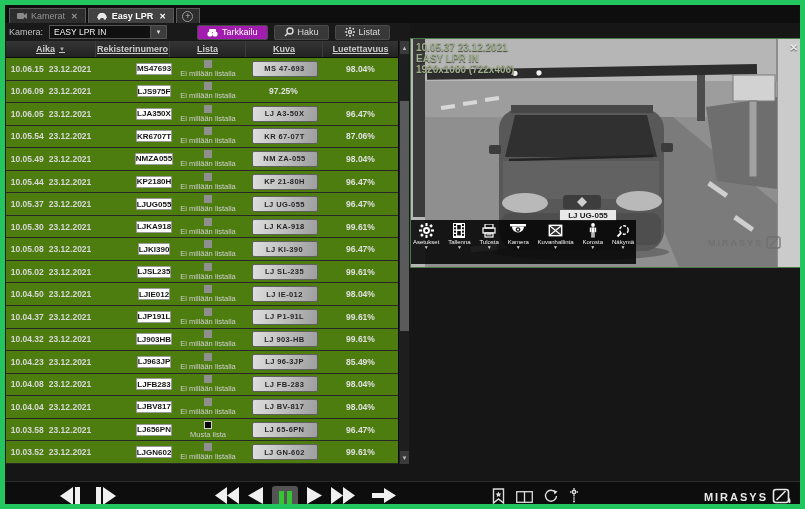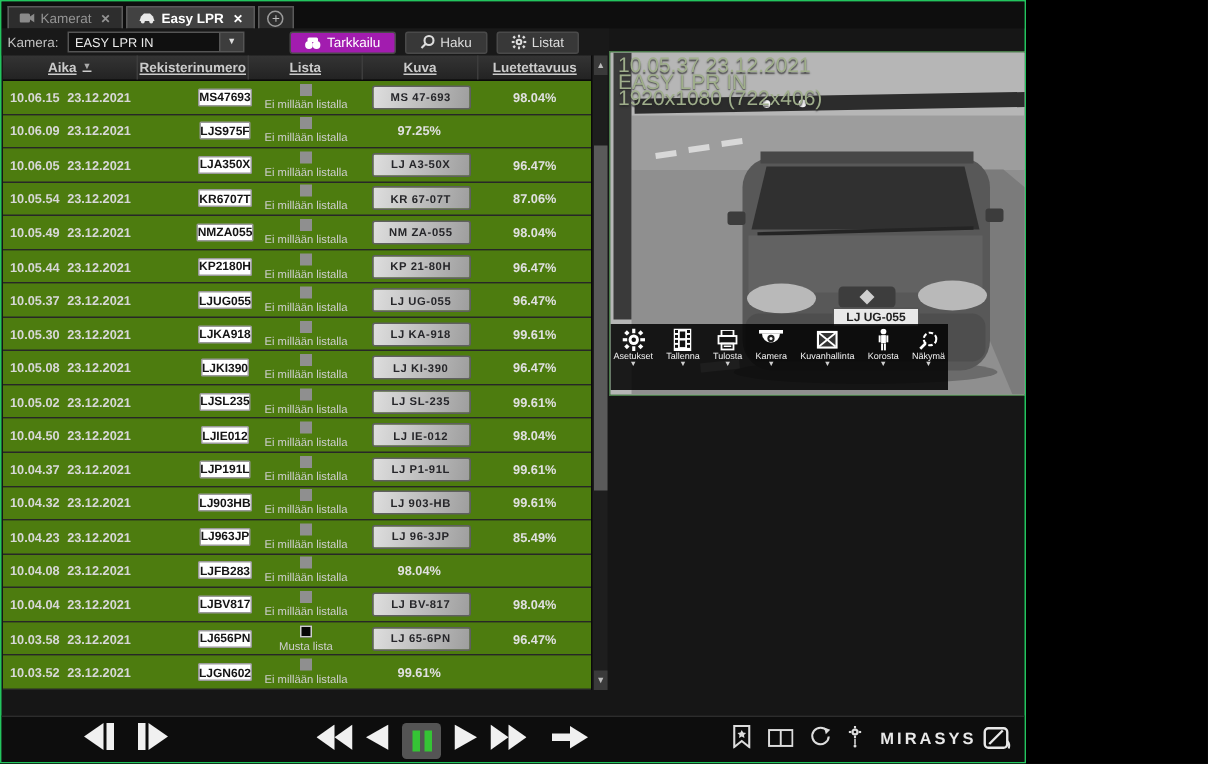--- a/index.html
+++ b/index.html
@@ -1,18 +1,18 @@
 <!DOCTYPE html>
 <html><head>
 <meta charset="utf-8">
 <style>
   * { margin:0; padding:0; box-sizing:border-box; }
   html,body { background:#000; }
   body { font-family:"Liberation Sans", sans-serif; }
-  .app { position:relative; width:684px; height:509px; background:#161616; border:1px solid #22c55e; overflow:hidden; color:#ddd; }
+  .app { position:relative; width:805px; height:509px; background:#161616; border:5px solid #22c55e; overflow:hidden; color:#ddd; }
 
   
   .tabbar { position:absolute; left:0; top:0; width:100%; height:18px; background:#0e0e0e; display:flex; align-items:flex-end; padding-left:4px; gap:2px; }
   .tab { display:inline-flex; align-items:center; gap:4px; height:15px; padding:0 7px; font-size:9px; border:1px solid #5a5a5a; border-bottom:none; background:#2d2d2d; color:#949494; cursor:default; }
   .tab.active { background:#424242; color:#fff; font-weight:bold; }
   .tab .x { font-size:8px; font-weight:bold; margin-left:2px; }
   .tab-plus { display:inline-flex; align-items:center; justify-content:center; height:15px; width:24px; border:1px solid #5a5a5a; border-bottom:none; background:#2d2d2d; }
   .plus-circle { width:11px; height:11px; border:1px solid #9a9a9a; border-radius:50%; color:#bdbdbd; font-size:9px; line-height:9px; text-align:center; }
 
   
@@ -48,21 +48,21 @@
   .sbtn.up { top:0; } .sbtn.down { bottom:0; }
   .sthumb { position:absolute; left:1px; top:60px; width:9px; height:230px; background:#5a5a5a; }
 
   
   .eventsbar { position:absolute; left:1px; top:459px; width:403px; height:17px; background:#181818; display:flex; align-items:center; gap:5px; padding-left:4px; border-top:1px solid #2a2a2a; }
   .eventsbar .combo { width:68px; }
 
   
   .video { position:absolute; left:405px; top:33px; width:393px; height:230px; border:1px solid #4a7a4a; background:#b3b3b3; overflow:hidden; }
   .video svg.scene { position:absolute; left:0; top:0; }
-  .osd { position:absolute; left:5px; top:3px; z-index:4; font-size:14px; font-weight:normal; color:#9fae8b; text-shadow:0 1px 1px rgba(40,40,40,.8); line-height:11px; }
+  .osd { position:absolute; left:5px; top:3px; z-index:4; font-size:10px; font-weight:bold; color:#9fae8b; text-shadow:0 1px 1px rgba(40,40,40,.8); line-height:11px; }
   .vclose { position:absolute; right:4px; top:3px; z-index:4; color:#ececec; font-size:10px; font-weight:bold; text-shadow:0 1px 1px #555; }
   .carplate { position:absolute; left:148px; top:170px; z-index:2; width:58px; height:13px; background:#e9e9e9; border:1px solid #555; border-radius:1px; color:#222; font-size:8px; font-weight:bold; display:flex; align-items:center; justify-content:center; }
   .vtoolbar { position:absolute; left:0; bottom:3px; z-index:5; width:225px; height:44px; background:rgba(5,5,5,.88); display:flex; align-items:flex-start; justify-content:space-between; padding:2px 2px 0 2px; }
   .vtb { display:flex; flex-direction:column; align-items:center; gap:0; color:#fff; }
   .vtb .ic { height:17px; display:flex; align-items:center; }
   .vtb .cap { font-size:6px; color:#f2f2f2; white-space:nowrap; }
   .vtb .dda { font-size:5px; color:#cfcfcf; line-height:5px; }
   .watermark { position:absolute; right:20px; top:197px; z-index:2; display:flex; align-items:center; gap:3px; color:#6f6f6f; font-size:9px; font-weight:bold; letter-spacing:2px; opacity:.85; }
 
   
@@ -462,20 +462,23 @@
         </div>
         <div class="cell c1">
           <div class="regbox">LJFB283</div>
         </div>
         <div class="cell c2">
           <div class="listwrap">
             <div class="chk"></div>
             <div class="listlab">Ei millään listalla</div>
           </div>
         </div>
+        <div class="cell c3">
+          <div class="platethumb">LJ FB-283</div>
+        </div>
         <div class="cell c4">
           <span class="pct">98.04%</span>
         </div>
       </div>
       <div class="trow">
         <div class="cell time c0">
           <span>10.04.04</span>
           <span>23.12.2021</span>
         </div>
         <div class="cell c1">
@@ -521,20 +524,23 @@
           <span>23.12.2021</span>
         </div>
         <div class="cell c1">
           <div class="regbox">LJGN602</div>
         </div>
         <div class="cell c2">
           <div class="listwrap">
             <div class="chk"></div>
             <div class="listlab">Ei millään listalla</div>
           </div>
+        </div>
+        <div class="cell c3">
+          <div class="platethumb">LJ GN-602</div>
         </div>
         <div class="cell c4">
           <span class="pct">99.61%</span>
         </div>
       </div>
     </div>
 
   <div class="vscroll">
     <div class="sbtn up">▲</div>
     <div class="sthumb"></div>

